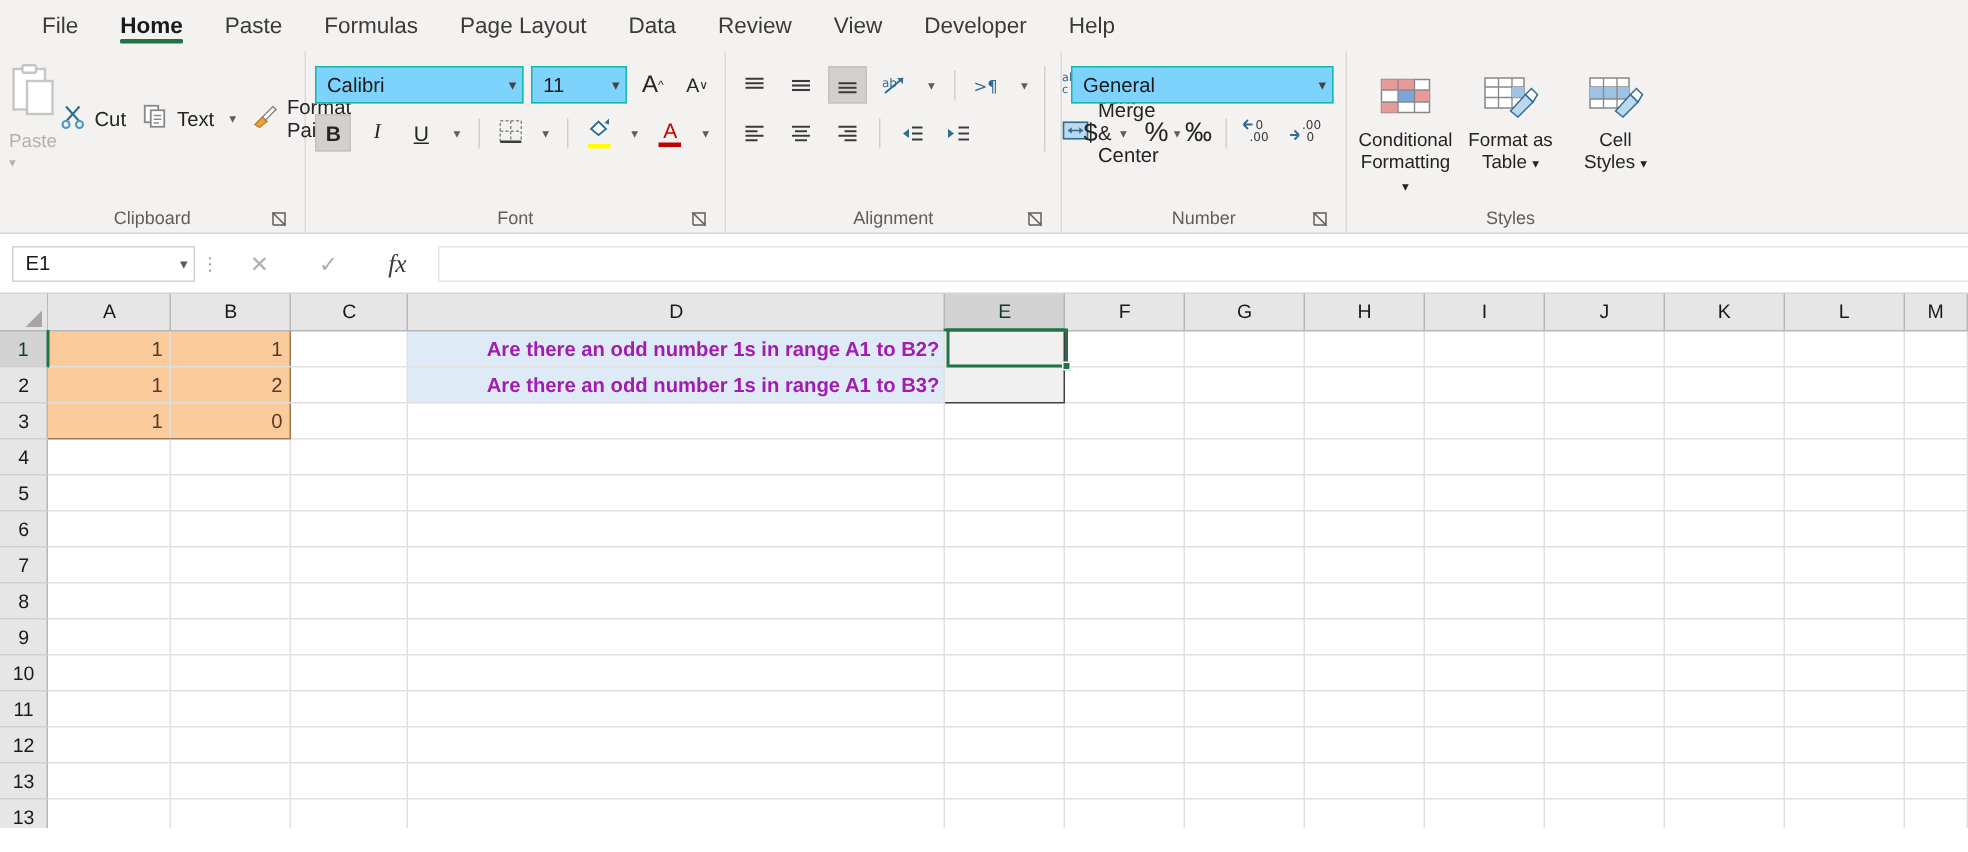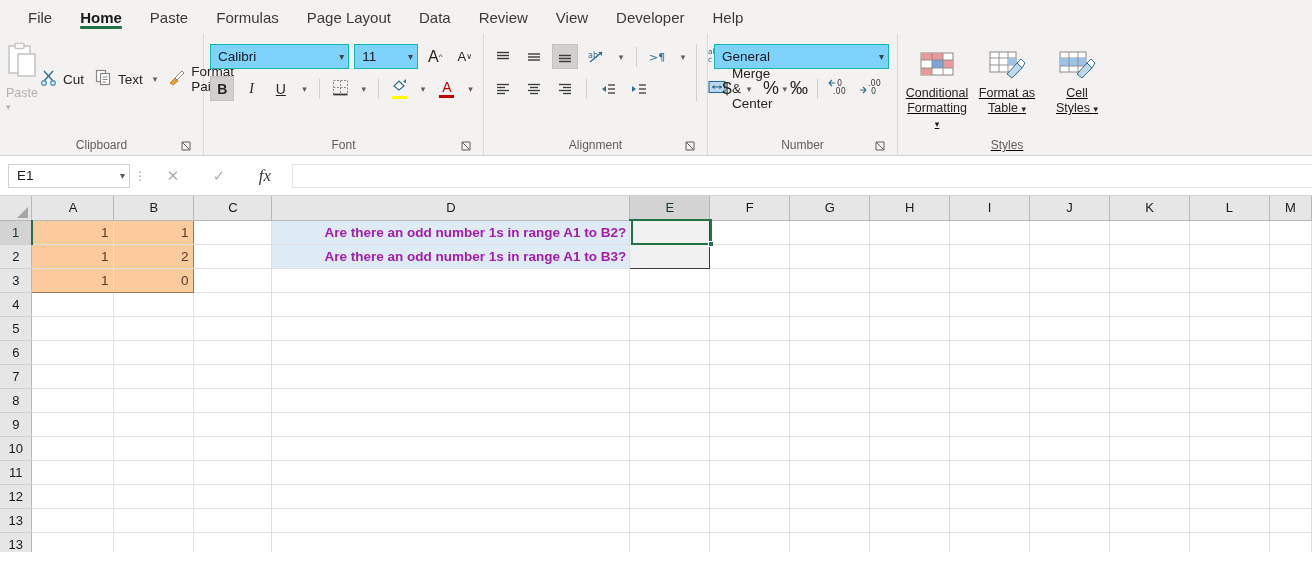--- a/index.html
+++ b/index.html
@@ -125,21 +125,21 @@
   .align-right-block { display: flex; flex-direction: column; gap: 7px; border-left: 1px solid #d2d0ce; padding-left: 8px; }
   .wide-btn { display: flex; align-items: center; gap: 6px; height: 25px; font-size: 13.5px; color: #252423; padding: 0 3px; }
   .wide-btn .chev { font-size: 9px; color: #605e5c; margin-left: 4px; }
 
   
   .g-number { width: 190px; }
   .g-number .group-body { flex-direction: column; gap: 7px; padding-top: 4px; }
   .combo.num-fmt { width: 175px; }
 
   
-  .g-styles { width: 218px; text-decoration: underline; }
+  .g-styles { width: 218px; }
   .g-styles .group-body { gap: 4px; justify-content: center; padding-top: 2px; }
   .style-item {
     width: 68px; display: flex; flex-direction: column;
     align-items: center; text-align: center;
     font-size: 12.5px; color: #252423; line-height: 15px;
   }
   .style-item .ico { height: 44px; display:flex; align-items:center; }
   .style-item .lbl2 .chev { font-size: 9px; }
 
   

